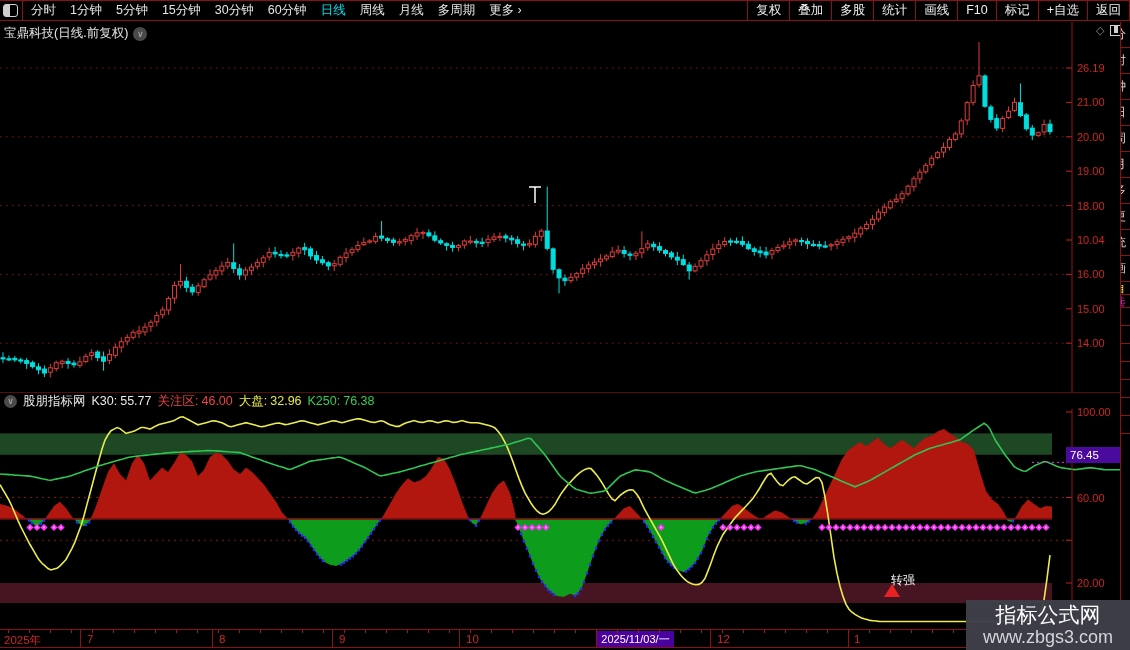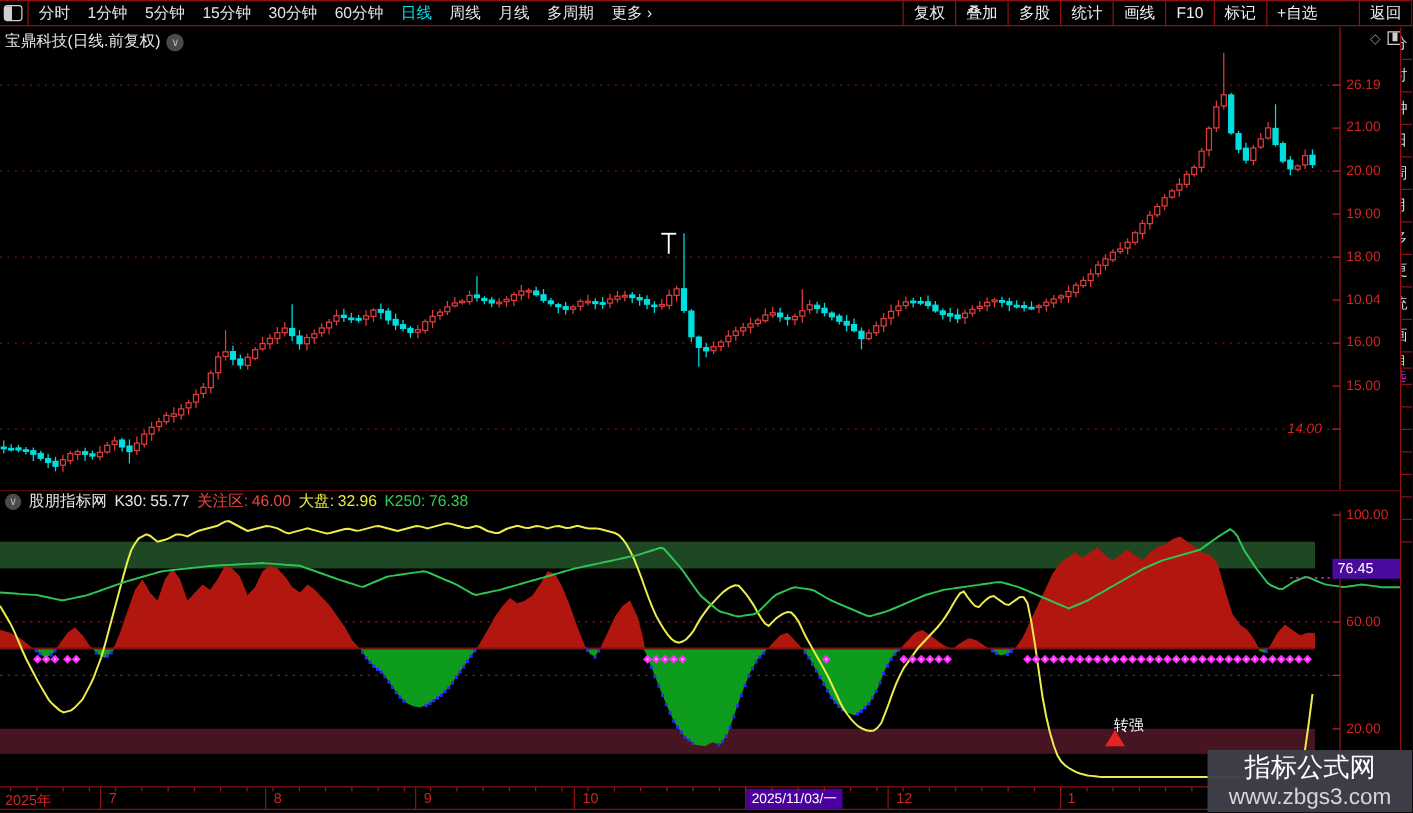--- a/index.html
+++ b/index.html
@@ -10,21 +10,21 @@
   #toolbar{left:0;top:0;width:1130px;height:21px;background:#000;border-top:1px solid #8a1212;
            border-bottom:1px solid #8a1212;display:flex;align-items:center;box-sizing:border-box;}
   #tb-icon{width:15px;height:13px;margin:0 4px 0 3px;border:1px solid #cfcfcf;border-radius:3px;
            background:linear-gradient(90deg,#cfcfcf 0 6px,#000 6px);box-sizing:border-box;}
   #tb-sep{width:1px;height:21px;background:#8a1212;margin-right:8px;}
   .tb-item{color:#e6e6e6;font-size:12.5px;margin-right:14px;white-space:nowrap;cursor:default;}
   .tb-item.active{color:#00e0ee;}
   #tb-right{margin-left:auto;display:flex;height:21px;align-items:flex-end;}
   .tb-btn{color:#f0f0f0;font-size:12.5px;border-left:1px solid #8a1212;padding:0 8px;height:21px;
           line-height:21px;white-space:nowrap;}
-  .tb-btn:last-child{border-right:1px solid #8a1212;margin-left:25px;}
+  .tb-btn:last-child{border-right:1px solid #8a1212;}
   
   #chart-title{left:4px;top:25px;color:#e8e8e8;font-size:12.5px;display:flex;align-items:center;gap:5px;}
   .chev-circle{display:inline-block;width:14px;height:14px;border-radius:50%;background:#4a4a4a;
                color:#b5b5b5;font-size:9px;line-height:14px;text-align:center;}
   #chart-topright{left:1096px;top:24px;color:#8a8a8a;font-size:11px;display:flex;gap:6px;align-items:center;}
   .mini-square{display:inline-block;width:9px;height:9px;border:1px solid #cfcfcf;background:#000;}
   .mini-square i{display:block;width:4px;height:7px;margin:0 0 0 3px;background:#cfcfcf;}
   #ind-header{left:0;top:392px;width:1120px;height:17px;border-top:1px solid #5a0a0a;background:#000;
               display:flex;align-items:center;gap:6px;padding-left:4px;box-sizing:border-box;
               font-size:12.5px;white-space:nowrap;}
@@ -720,21 +720,21 @@
 
   <div id="price-labels">
       <div class="abs axis-label ov" style="left: 1077px; top: 63px;">26.19</div>
       <div class="abs axis-label ov" style="left: 1077px; top: 97.4px;">21.00</div>
       <div class="abs axis-label ov" style="left: 1077px; top: 131.8px;">20.00</div>
       <div class="abs axis-label ov" style="left: 1077px; top: 166.2px;">19.00</div>
       <div class="abs axis-label ov" style="left: 1077px; top: 200.6px;">18.00</div>
       <div class="abs axis-label ov" style="left: 1077px; top: 235px;">10.04</div>
       <div class="abs axis-label ov" style="left: 1077px; top: 269.4px;">16.00</div>
       <div class="abs axis-label ov" style="left: 1077px; top: 303.8px;">15.00</div>
-      <div class="abs axis-label ov" style="left: 1030px; top: 338.2px; font-style: italic;">14.00</div>
+      <div class="abs axis-label ov" style="left: 1077px; top: 338.2px;">14.00</div>
     </div>
   <div id="ind-labels">
       <div class="abs axis-label ov" style="left: 1077px; top: 407px;">100.00</div>
       <div class="abs axis-label ov" style="left: 1077px; top: 492.5px;">60.00</div>
       <div class="abs axis-label ov" style="left: 1132px; top: 535.25px; font-family: Liberation Mono, monospace;">40.00</div>
       <div class="abs axis-label ov" style="left: 1077px; top: 578px;">20.00</div>
     </div>
   <div id="cur-ind-label" class="abs ov">76.45</div>
 
   <div id="turn-strong" class="abs" style="left: 891px; top: 572px;">转强</div>

